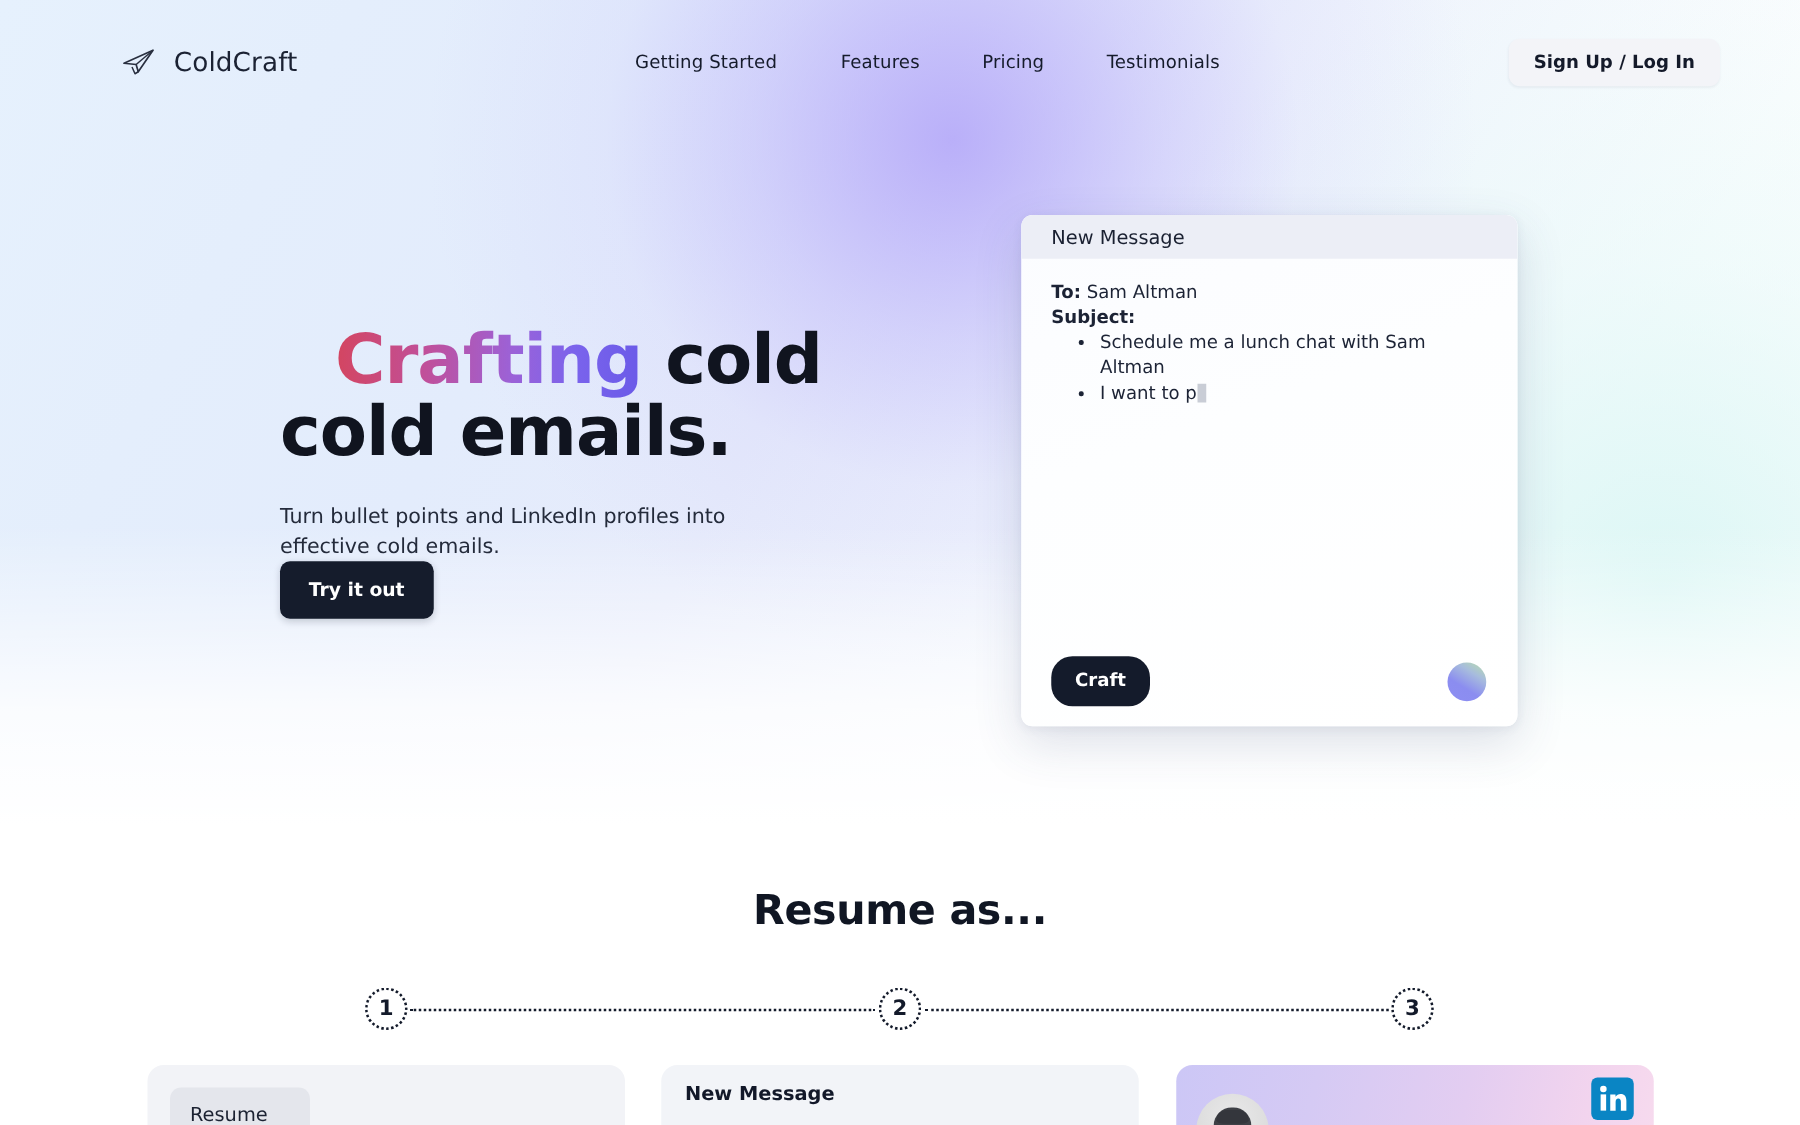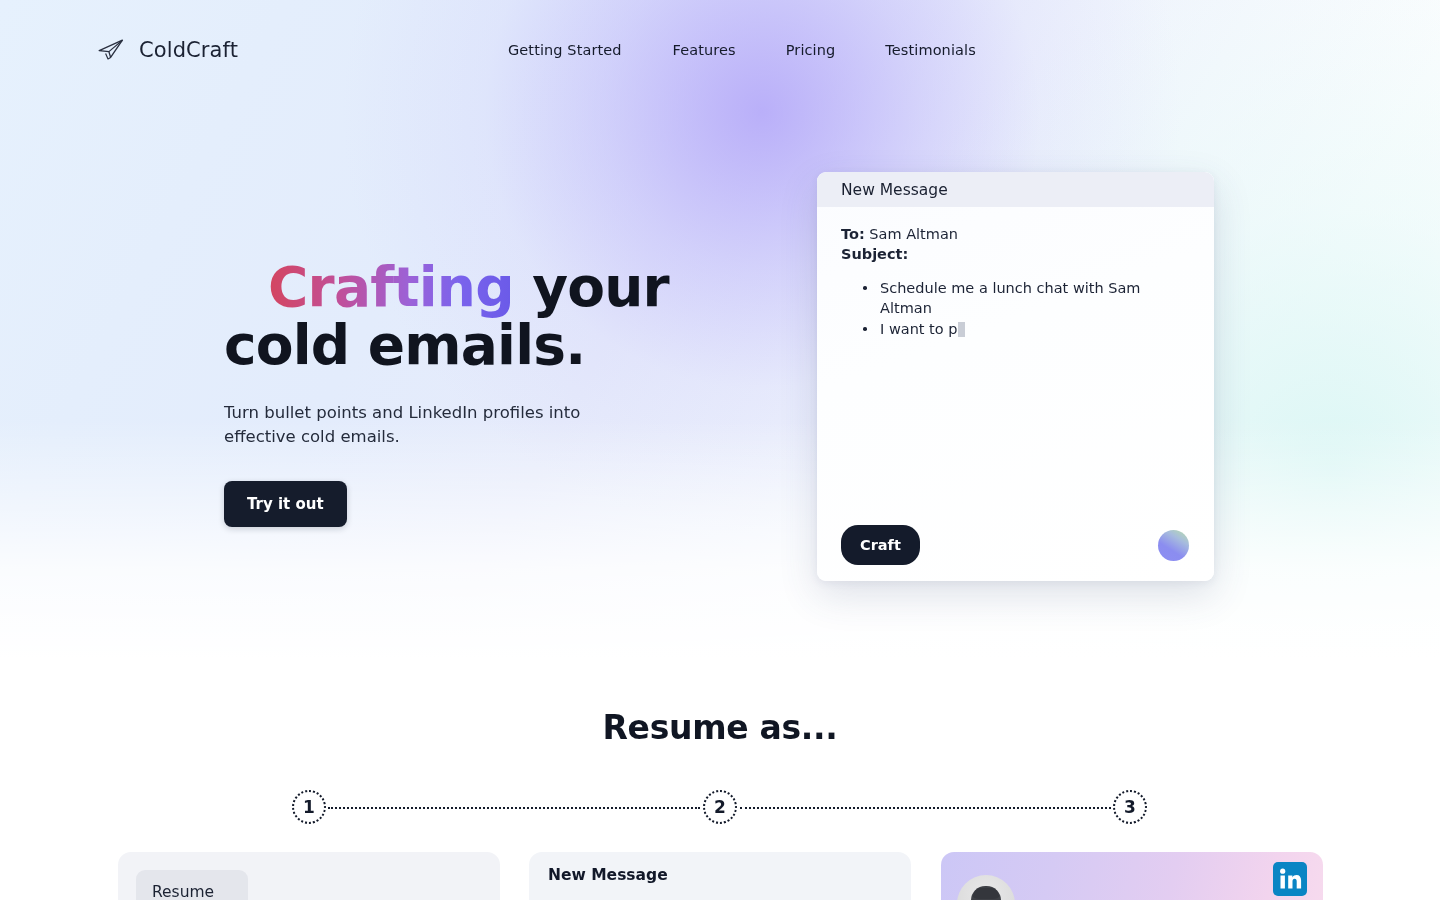--- a/index.html
+++ b/index.html
@@ -136,21 +136,20 @@
     margin-left: 44px;
   }
   .hero-sub {
     margin-top: 27px;
     font-size: 16.5px;
     line-height: 24px;
     color: #242b3b;
     width: 420px;
   }
   .cta-btn {
-    margin-top: 32px;
     background: #151c2c;
     border: none;
     border-radius: 8px;
     padding: 14px 23px;
     font-family: inherit;
     font-size: 15px;
     font-weight: 700;
     color: #ffffff;
     cursor: pointer;
     box-shadow: 0 2px 6px rgba(18,23,40,0.18);
@@ -185,21 +184,21 @@
   .composer-body {
     padding: 17px 24px 0 24px;
   }
   .field-row {
     font-size: 14.5px;
     line-height: 20px;
     color: #1c2335;
   }
   .field-label { font-weight: 700; text-align: right; }
   .bullets {
-    margin: 14px 0 0 21px;
+    margin: 0 0 0 21px;
     padding: 0;
     list-style: none;
   }
   .bullets li {
     position: relative;
     font-size: 14.5px;
     line-height: 20px;
     color: #1c2335;
     padding-left: 18px;
     margin-bottom: 1px;
@@ -398,25 +397,26 @@
     <span class="brand-name">ColdCraft</span>
   </div>
 
   <div class="nav-links">
     <span class="nav-link l1">Getting Started</span>
     <span class="nav-link l2">Features</span>
     <span class="nav-link l3">Pricing</span>
     <span class="nav-link l4">Testimonials</span>
   </div>
 
+  <button class="auth-btn">Sign Up / Log In</button>
 </nav>
 
 <div class="hero-text">
   <h1 class="hero-h1">
-    <span class="grad-word">Crafting</span><span> your</span><br>
+    <span class="grad-word">Crafting</span><span> cold</span><br>
     <span>cold emails.</span>
   </h1>
   <p class="hero-sub">Turn bullet points and LinkedIn profiles into effective cold emails.</p>
   <button class="cta-btn">Try it out</button>
 </div>
 
 <div class="composer">
 
   <div class="composer-header">
     <span class="composer-title">New Message</span>

